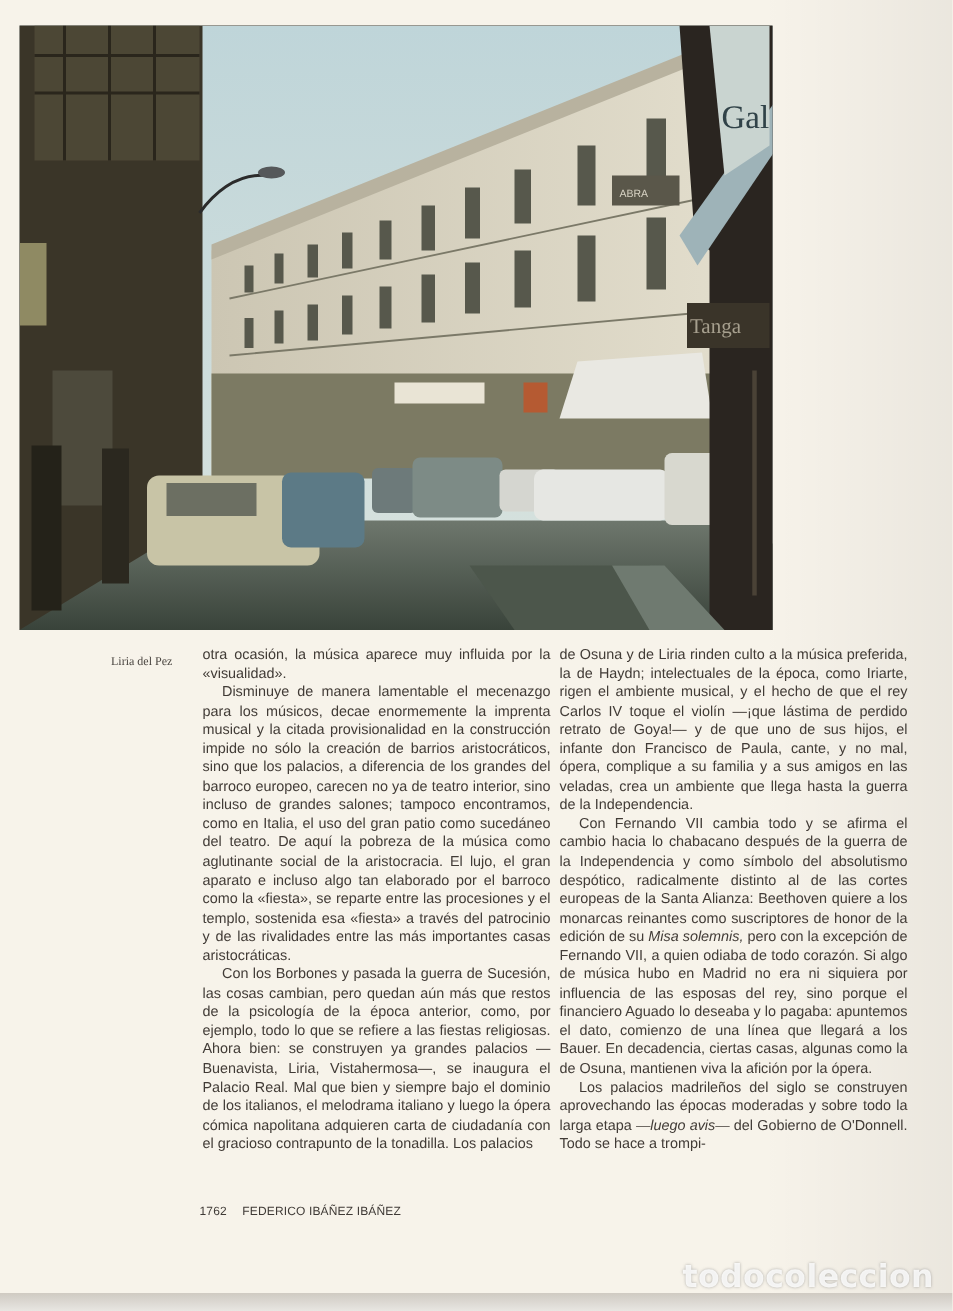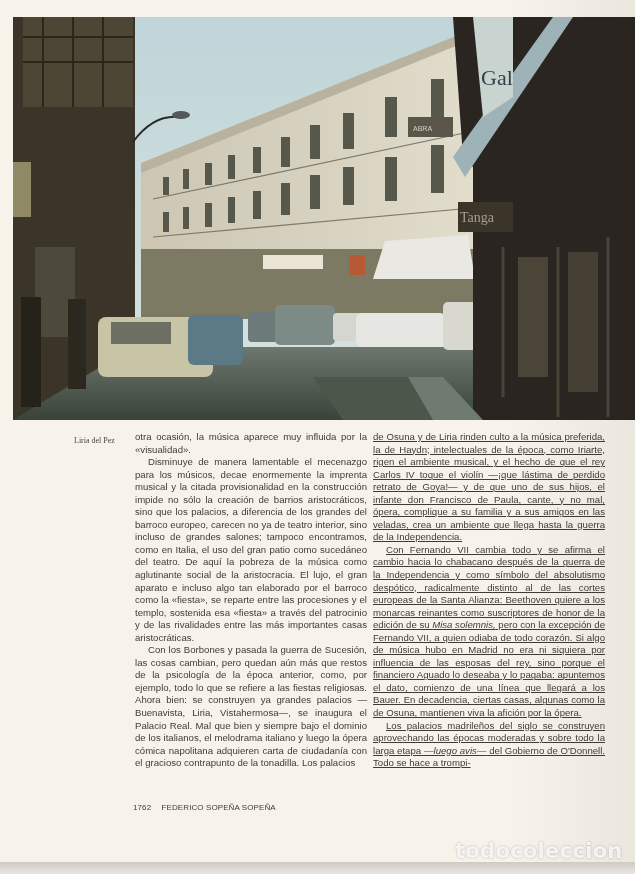--- a/index.html
+++ b/index.html
@@ -9,37 +9,37 @@
     font-family:"Liberation Sans", sans-serif;
     color:#3b3632;
   }
   .page-shade {
     position:absolute; left:0; top:0; width:635px; height:874px;
     background:linear-gradient(90deg, rgba(0,0,0,0) 80%, rgba(0,0,0,0.05) 100%);
     pointer-events:none;
   }
   
   .photo {
-    position:absolute; left:13px; top:17px; width:622px; height:403px;
+    position:absolute; left:13px; top:17px; width:502px; height:403px;
     overflow:hidden; background:#2e2d25;
   }
   .photo svg { display:block; }
   
   .caption {
     position:absolute; left:74px; top:436px;
     font-family:"Liberation Serif", serif; font-size:8px; color:#4a4540;
   }
   
   .col {
     position:absolute; top:431px; width:232px;
     font-size:9.6px; line-height:12.55px; color:#413b36;
     text-align:justify; hyphens:manual;
   }
   .col.left { left:135px; }
-  .col.right { left:373px; width:232px;text-decoration:underline; }
+  .col.right { left:373px; width:232px; }
   .col p { margin:0; text-indent:13px; }
   .col p.noindent { text-indent:0; }
   .col em { font-style:italic; }
   
   .footer {
     position:absolute; left:133px; top:803px;
     font-size:8px; color:#3f3a36; letter-spacing:0.1px;
   }
   .footer .pnum { margin-right:8px; }
   
@@ -174,17 +174,17 @@
 </div>
 
 <div class="col right">
   <p class="noindent">de Osuna y de Liria rinden culto a la música preferida, la de Haydn; intelectuales de la época, como Iriarte, rigen el ambiente musical, y el hecho de que el rey Carlos IV toque el violín —¡que lástima de perdido retrato de Goya!— y de que uno de sus hijos, el infante don Francisco de Paula, cante, y no mal, ópera, complique a su familia y a sus amigos en las veladas, crea un ambiente que llega hasta la guerra de la Independencia.</p>
   <p><span>Con Fernando VII cambia todo y se afirma el cambio hacia lo chabacano después de la guerra de la Independencia y como símbolo del absolutismo despótico, radicalmente distinto al de las cortes europeas de la Santa Alianza: Beethoven quiere a los monarcas reinantes como suscriptores de honor de la edición de su </span><em>Misa solemnis,</em><span> pero con la excepción de Fernando VII, a quien odiaba de todo corazón. Si algo de música hubo en Madrid no era ni siquiera por influencia de las esposas del rey, sino porque el financiero Aguado lo deseaba y lo pagaba: apuntemos el dato, comienzo de una línea que llegará a los Bauer. En decadencia, ciertas casas, algunas como la de Osuna, mantienen viva la afición por la ópera.</span></p>
   <p><span>Los palacios madrileños del siglo se construyen aprovechando las épocas moderadas y sobre todo la larga etapa </span><em>—luego avis—</em><span> del Gobierno de O'Donnell. Todo se hace a trompi-</span></p>
 </div>
 
 <div class="footer">
   <span class="pnum">1762</span>
-  <span>FEDERICO SOPEÑA SOPEÑA</span>
+  <span>FEDERICO IBÁÑEZ IBÁÑEZ</span>
 </div>
 
 <div class="bottom-edge"></div>
 <div class="watermark">todocoleccion</div>
 
 </body></html>

